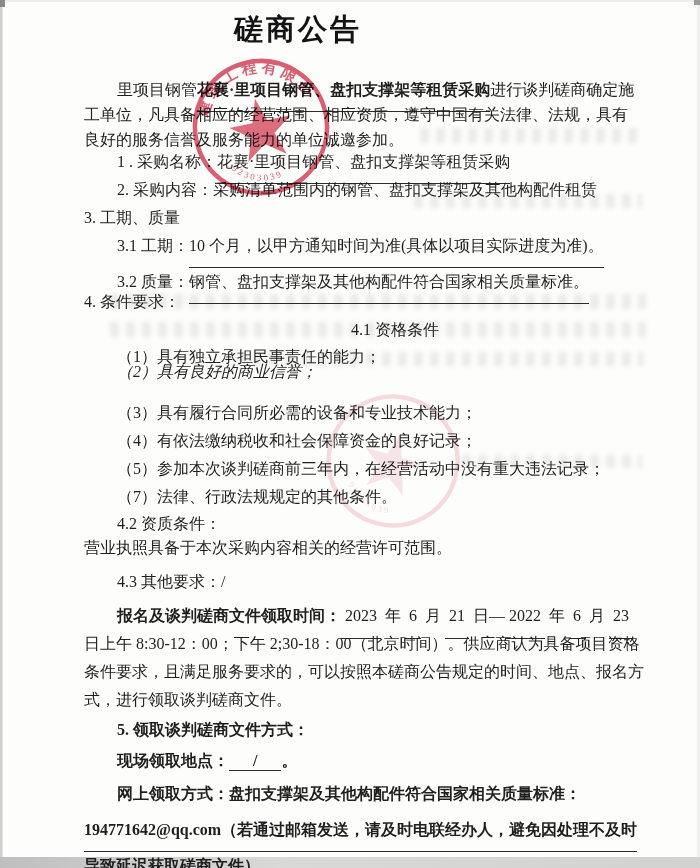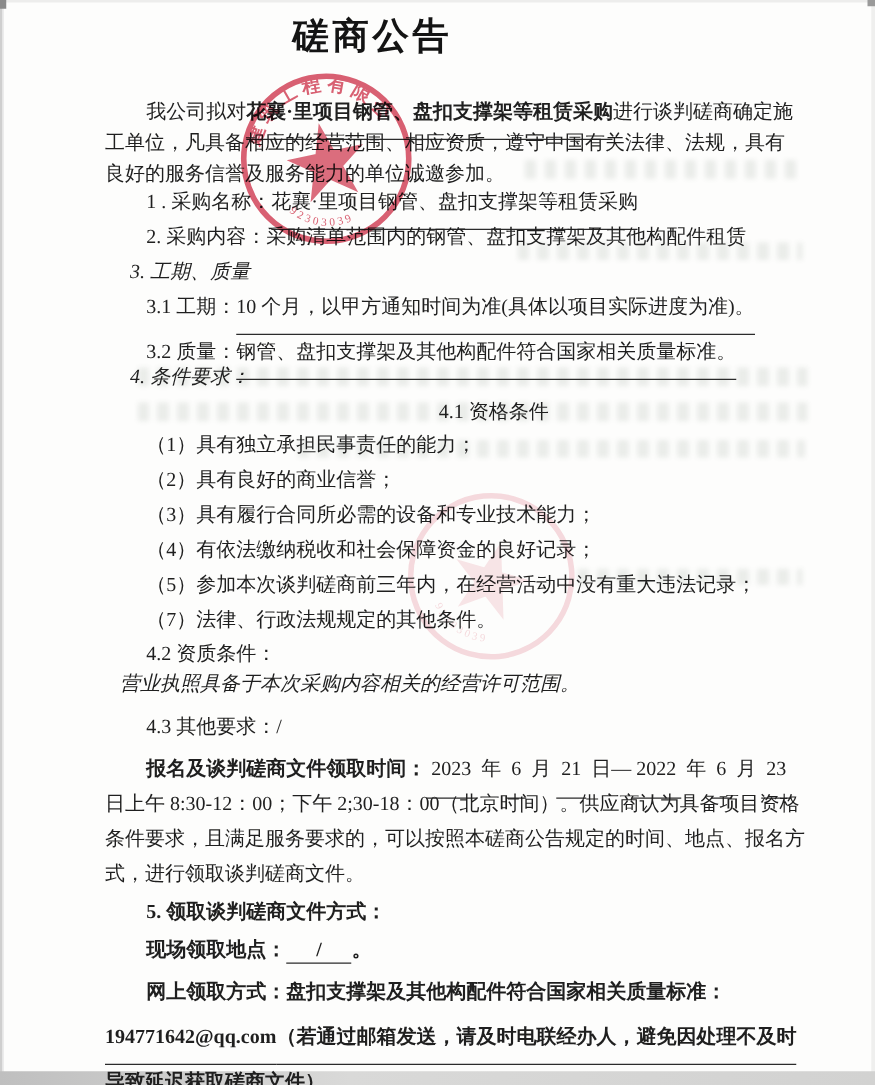--- a/index.html
+++ b/index.html
@@ -4,23 +4,23 @@
 <style>
   html,body{margin:0;padding:0;background:#e9e9e9;}
   .page{position:relative;width:700px;height:868px;background:#fdfdfc;overflow:hidden;
         font-family:"Liberation Serif","DejaVu Serif",serif;color:#1f1f1f;}
   .abs{position:absolute;left:84px;width:556px;margin:0;font-size:16px;line-height:26px;}
   .title{left:0;width:596px;text-align:center;font-size:29px;font-weight:700;letter-spacing:3px;color:#141414;}
   .b{font-weight:700;}
   .u{border-bottom:1.6px solid #2b2b2b;padding-bottom:13px;}
   .unum{border-bottom:1.6px solid #2b2b2b;padding:0 4px 14px;}
   .indent{text-indent:33px;}
-  .ml20{margin-left:20px;font-style:italic;}
+  .ml20{}
   .ml33{margin-left:33px;}
-  .ml12{margin-left:12px;font-style:italic;}
+  .ml12{}
   .qual{position:absolute;left:117px;width:523px;margin:0;font-size:16px;line-height:28px;}
   .spacer-u{display:inline-block;width:20px;border-bottom:1.6px solid #2b2b2b;height:1em;vertical-align:baseline;}
   .uslash{border-bottom:1.6px solid #2b2b2b;padding:0 24px 1px;}
   
   .stamp{position:absolute;mix-blend-mode:multiply;pointer-events:none;}
   .stamp-main{left:176px;top:42px;transform:rotate(-12deg);opacity:.88;}
   .stamp-faint{left:310px;top:378px;transform:rotate(16deg);opacity:.20;}
   
   .bleed{position:absolute;filter:blur(2px);opacity:.45;pointer-events:none;
          background:repeating-linear-gradient(90deg,rgba(118,134,118,.30) 0 9px,rgba(118,134,118,0) 9px 16px);}
@@ -48,34 +48,34 @@
 
   <div class="bleed" style="left:420px;top:128px;width:222px;height:15px;"></div>
   <div class="bleed" style="left:414px;top:194px;width:228px;height:14px;"></div>
   <div class="bleed" style="left:110px;top:294px;width:536px;height:15px;"></div>
   <div class="bleed" style="left:110px;top:322px;width:536px;height:15px;"></div>
   <div class="bleed" style="left:238px;top:352px;width:406px;height:14px;"></div>
   <div class="bleed" style="left:462px;top:455px;width:180px;height:13px;"></div>
 
   <h1 class="abs title" style="top:16px;">磋商公告</h1>
 
-  <p class="abs indent" style="top:77px;line-height:25px;"><span>我公司拟对</span><span class="b u">花襄·里项目钢管、盘扣支撑架等租赁采购</span><span>进行谈判磋商确定施工单位，凡具备相应的经营范围、相应资质，遵守中国有关法律、法规，具有良好的服务信誉及服务能力的单位诚邀参加。</span></p>
+  <p class="abs indent" style="top:77px;line-height:25px;"><span>里项目钢管</span><span class="b u">花襄·里项目钢管、盘扣支撑架等租赁采购</span><span>进行谈判磋商确定施工单位，凡具备相应的经营范围、相应资质，遵守中国有关法律、法规，具有良好的服务信誉及服务能力的单位诚邀参加。</span></p>
 
   <p class="abs ml33" style="top:149px;"><span>1 . 采购名称：</span><span class="u">花襄·里项目钢管、盘扣支撑架等租赁采购</span></p>
   <p class="abs ml33" style="top:177px;"><span>2.  采购内容：</span><span>采购清单范围内的钢管、盘扣支撑架及其他构配件租赁</span></p>
 
   <p class="abs ml20" style="top:205px;">3. 工期、质量</p>
   <p class="abs ml33" style="top:233px;"><span>3.1 工期：</span><span class="u">10 个月，以甲方通知时间为准(具体以项目实际进度为准)。</span></p>
   <p class="abs ml33" style="top:269px;"><span>3.2 质量：</span><span class="u">钢管、盘扣支撑架及其他构配件符合国家相关质量标准。</span></p>
 
   <p class="abs ml20" style="top:289px;">4. 条件要求：</p>
   <p class="abs ml33" style="top:317px;text-align:center;">4.1 资格条件</p>
 
   <p class="qual" style="top:343px;">（1）具有独立承担民事责任的能力；</p>
-  <p class="qual" style="top:371px;">（2）具有良好的商业信誉；</p>
+  <p class="qual" style="top:358px;font-style:italic;">（2）具有良好的商业信誉；</p>
   <p class="qual" style="top:399px;">（3）具有履行合同所必需的设备和专业技术能力；</p>
   <p class="qual" style="top:427px;">（4）有依法缴纳税收和社会保障资金的良好记录；</p>
   <p class="qual" style="top:455px;">（5）参加本次谈判磋商前三年内，在经营活动中没有重大违法记录；</p>
   <p class="qual" style="top:483px;">（7）法律、行政法规规定的其他条件。</p>
 
   <p class="abs ml33" style="top:511px;">4.2 资质条件：</p>
   <p class="abs ml12" style="top:535px;">营业执照具备于本次采购内容相关的经营许可范围。</p>
   <p class="abs ml33" style="top:569px;"><span>4.3 其他要求：</span><span>/</span></p>
 
   <p class="abs indent" style="top:602px;line-height:28px;width:560px;"><span class="b">报名及谈判磋商文件领取时间：</span><span class="unum">2023</span><span> 年 </span><span class="unum">6</span><span> 月 </span><span class="unum">21</span><span> 日—</span><span class="unum">2022</span><span> 年 </span><span class="unum">6</span><span> 月 </span><span class="unum">23</span><span> 日上午 8:30-12：00；下午 2;30-18：00（北京时间）。供应商认为具备项目资格条件要求，且满足服务要求的，可以按照本磋商公告规定的时间、地点、报名方式，进行领取谈判磋商文件。</span></p>

